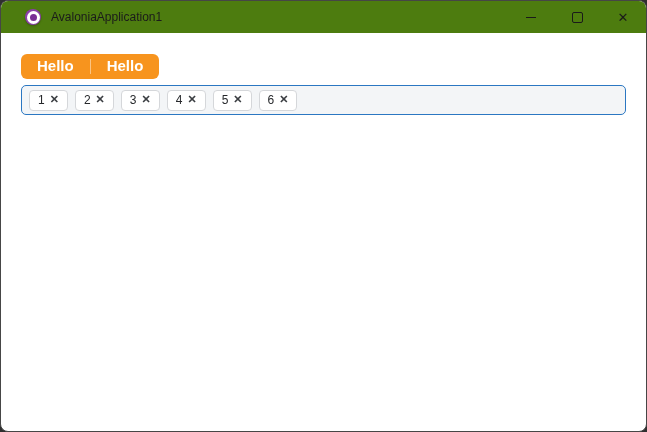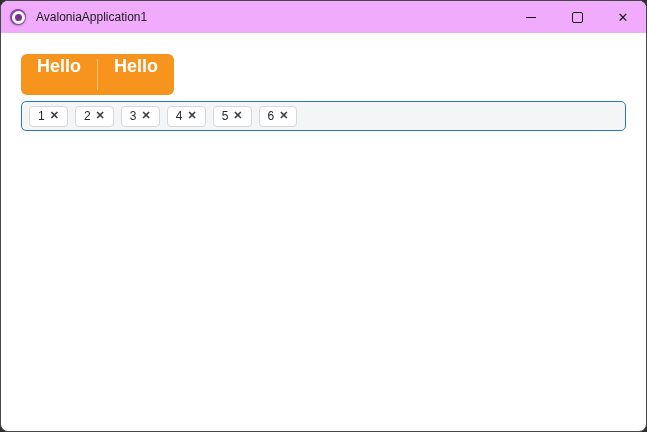--- a/index.html
+++ b/index.html
@@ -18,24 +18,24 @@
     height: 430px;
     border: 1px solid #464646;
     border-radius: 8px;
     overflow: hidden;
     background: #ffffff;
     box-sizing: content-box;
   }
   
   .titlebar {
     height: 32px;
-    background: #f0abfc;
-    display: flex;
-    align-items: center;
-    padding-left: 9px;
+    background: #4d7c0f;
+    display: flex;
+    align-items: center;
+    padding-left: 24px;
     user-select: none;
   }
   .app-icon {
     width: 16px;
     height: 16px;
     border-radius: 50%;
     background: #8b3fa8;
     display: inline-flex;
     align-items: center;
     justify-content: center;
@@ -97,22 +97,22 @@
   .tab-strip {
     display: inline-flex;
     background: #f7941e;
     border-radius: 6px;
     overflow: hidden;
     align-items: stretch;
   }
   .tab {
     color: #ffffff;
     font-weight: bold;
-    font-size: 18px;
-    padding: 4px 16px 21px 16px;
+    font-size: 15px;
+    padding: 4px 16px 5px 16px;
     line-height: 16px;
     background: transparent;
     border: none;
     cursor: default;
     font-family: "Liberation Sans", sans-serif;
   }
   .tab-divider {
     width: 1px;
     margin: 5px 0;
     background: rgba(255,255,255,0.45);

